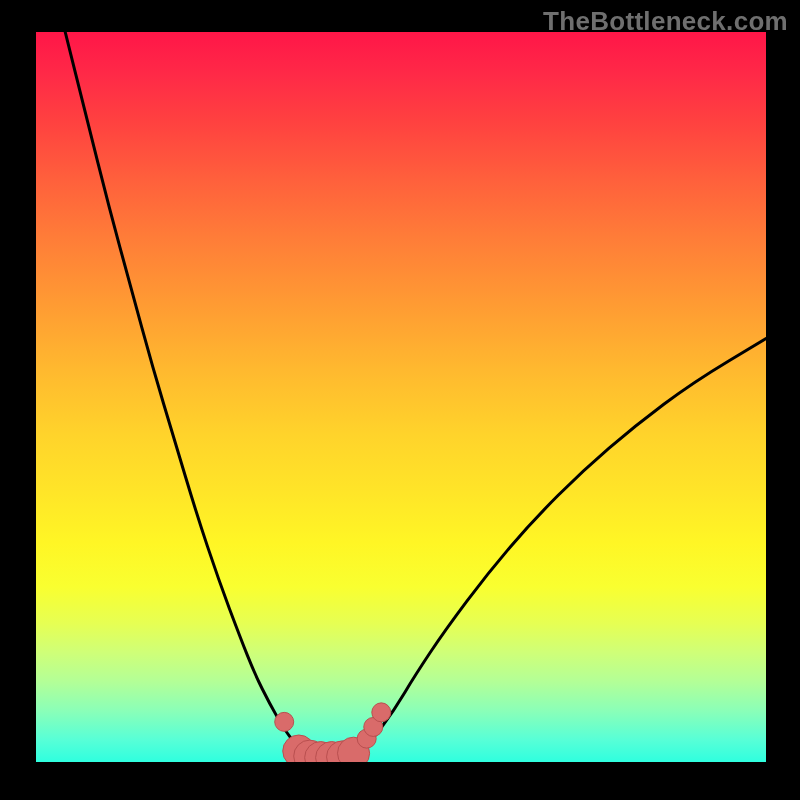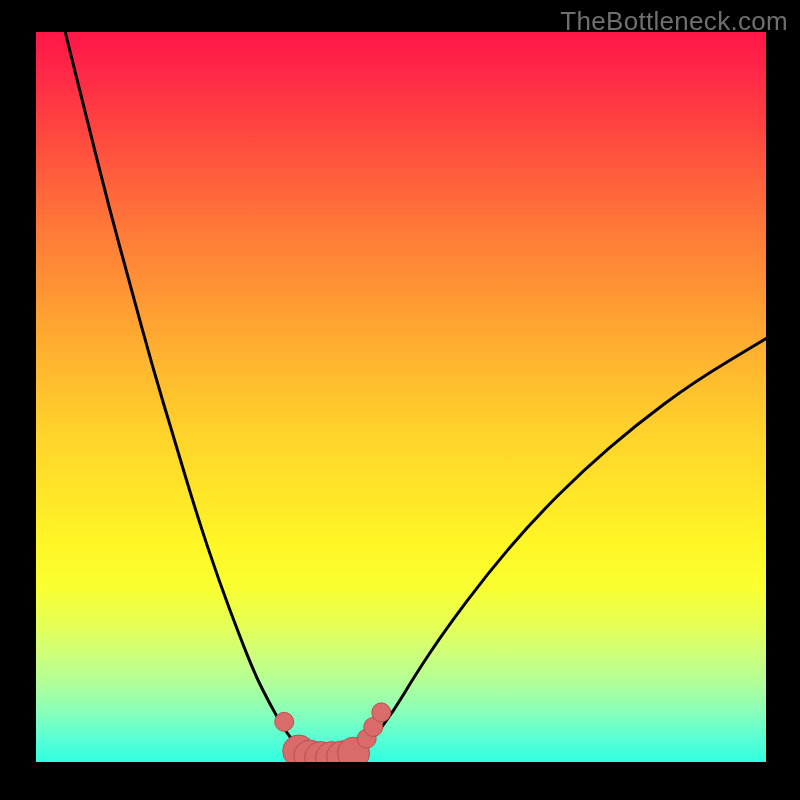--- a/index.html
+++ b/index.html
@@ -44,21 +44,21 @@
       #57ffd7 97%,
       #2fffdf 100%
     );
   }
   .watermark {
     position: absolute;
     top: 6px;
     right: 12px;
     color: #6f6f6f;
     font-size: 26px;
-    font-weight: 400;
+    font-weight: 700;
     letter-spacing: 0.3px;
     user-select: none;
   }
   svg.curves {
     position: absolute;
     left: 0;
     top: 0;
   }
 </style>
 </head>

